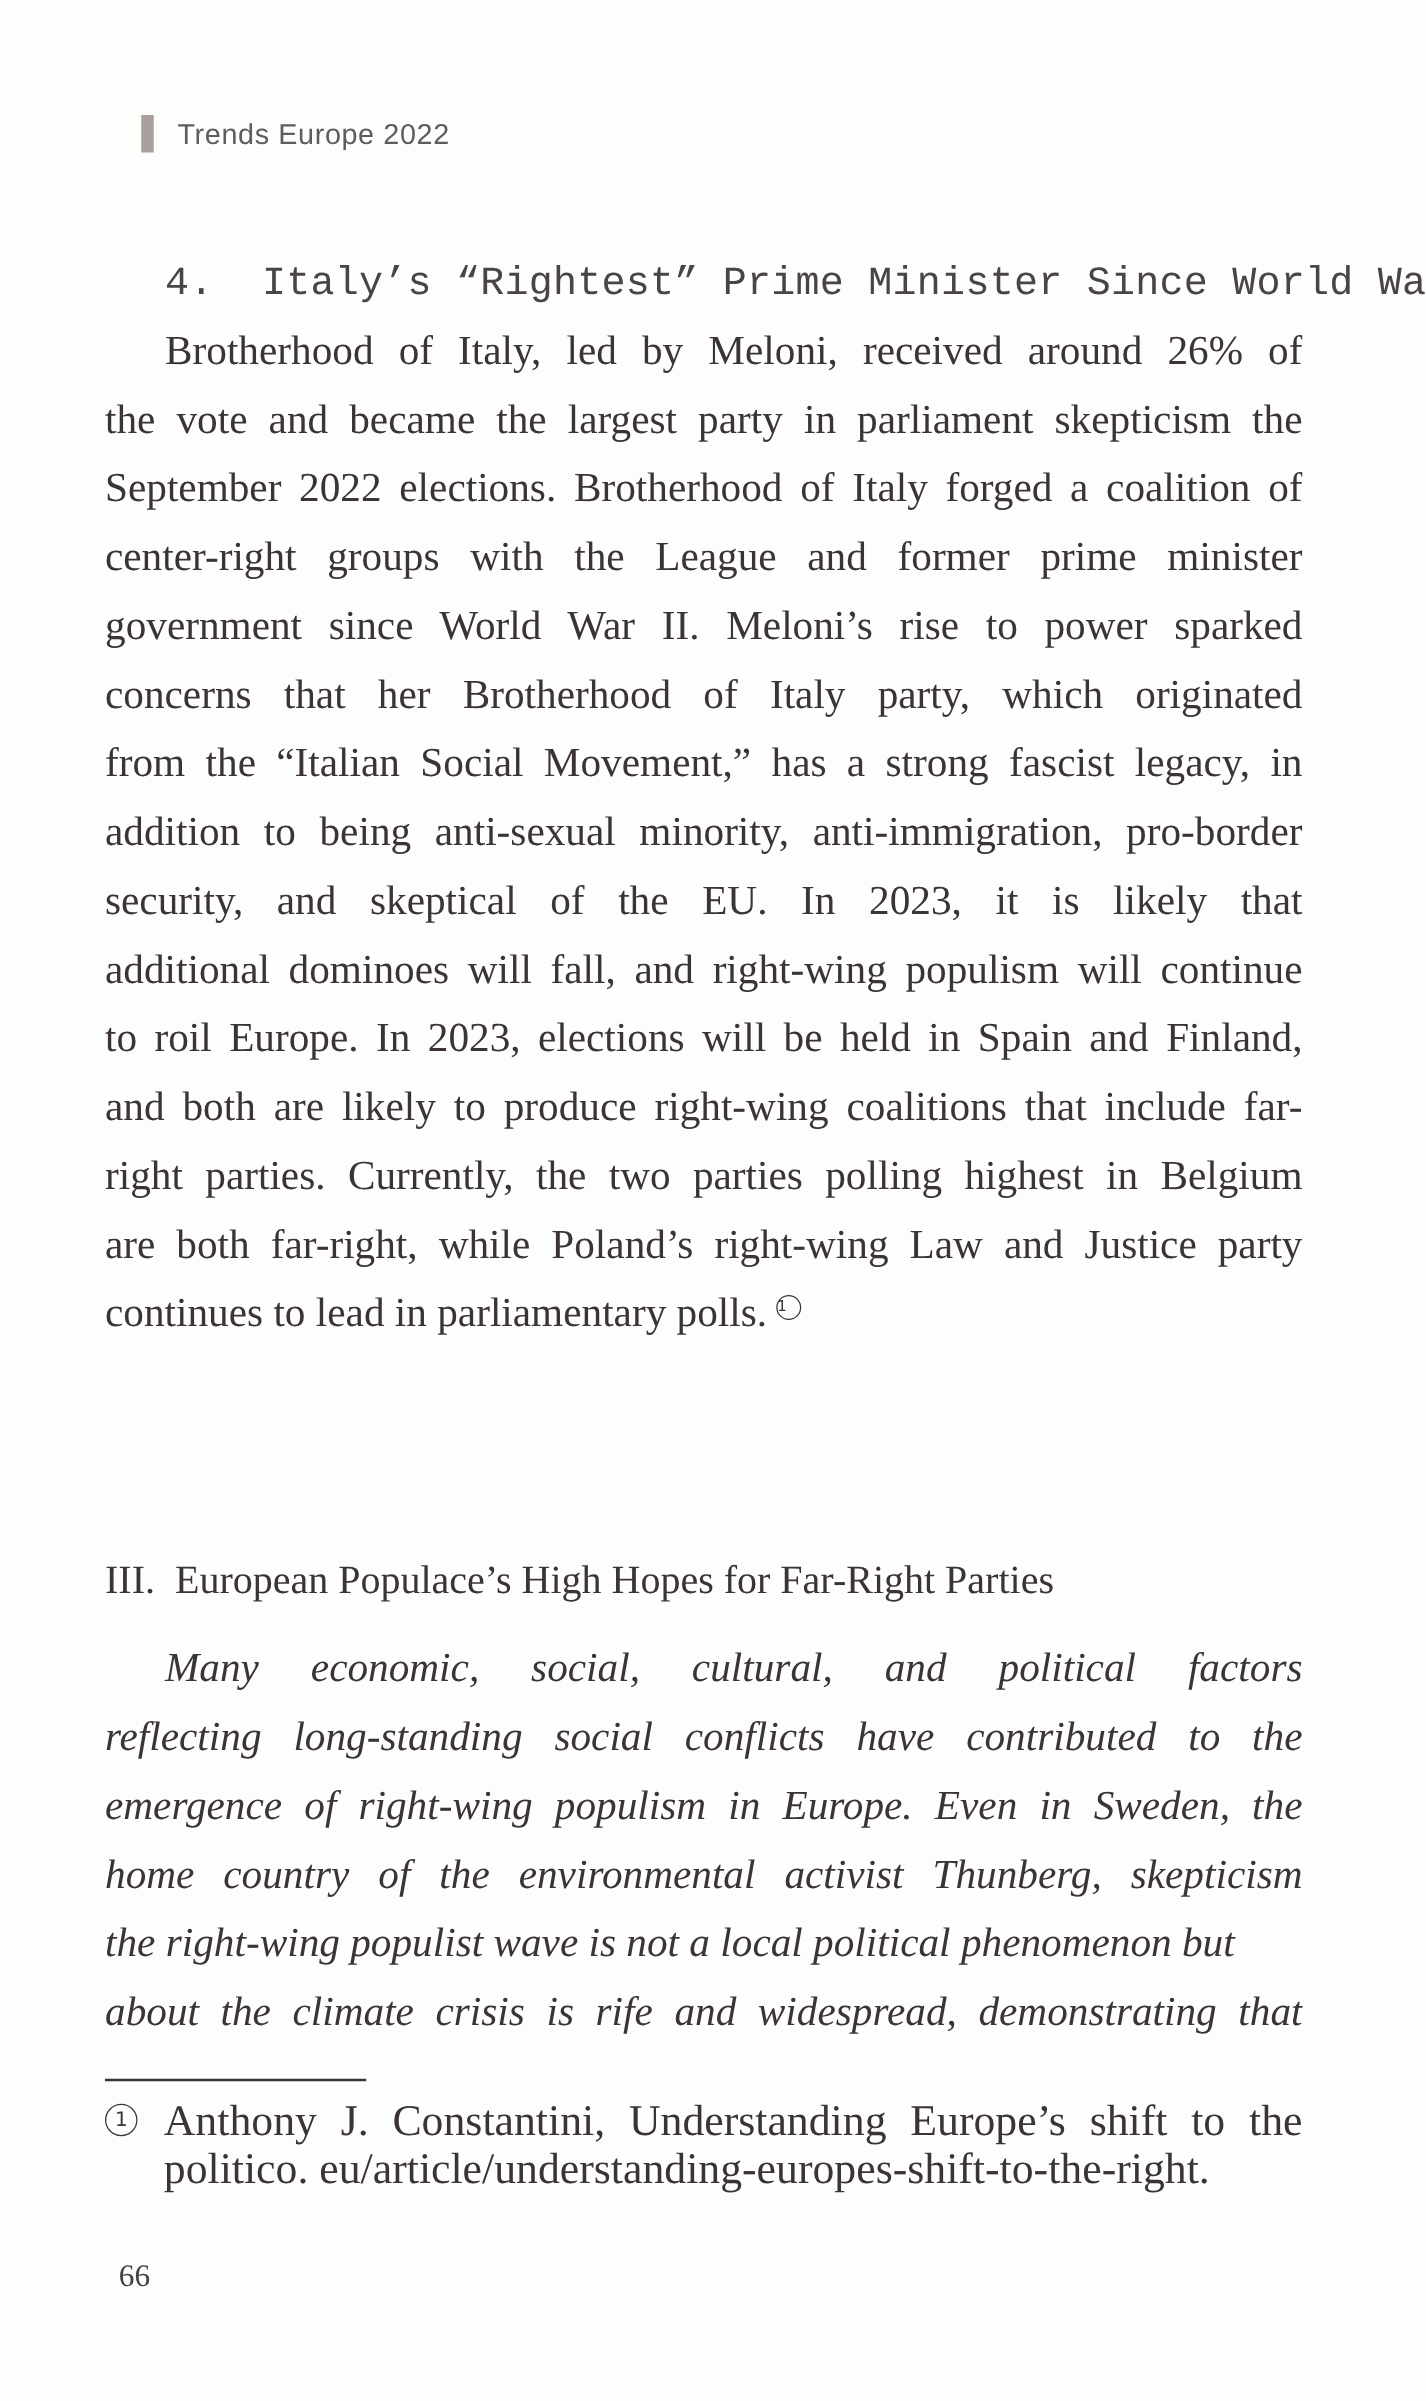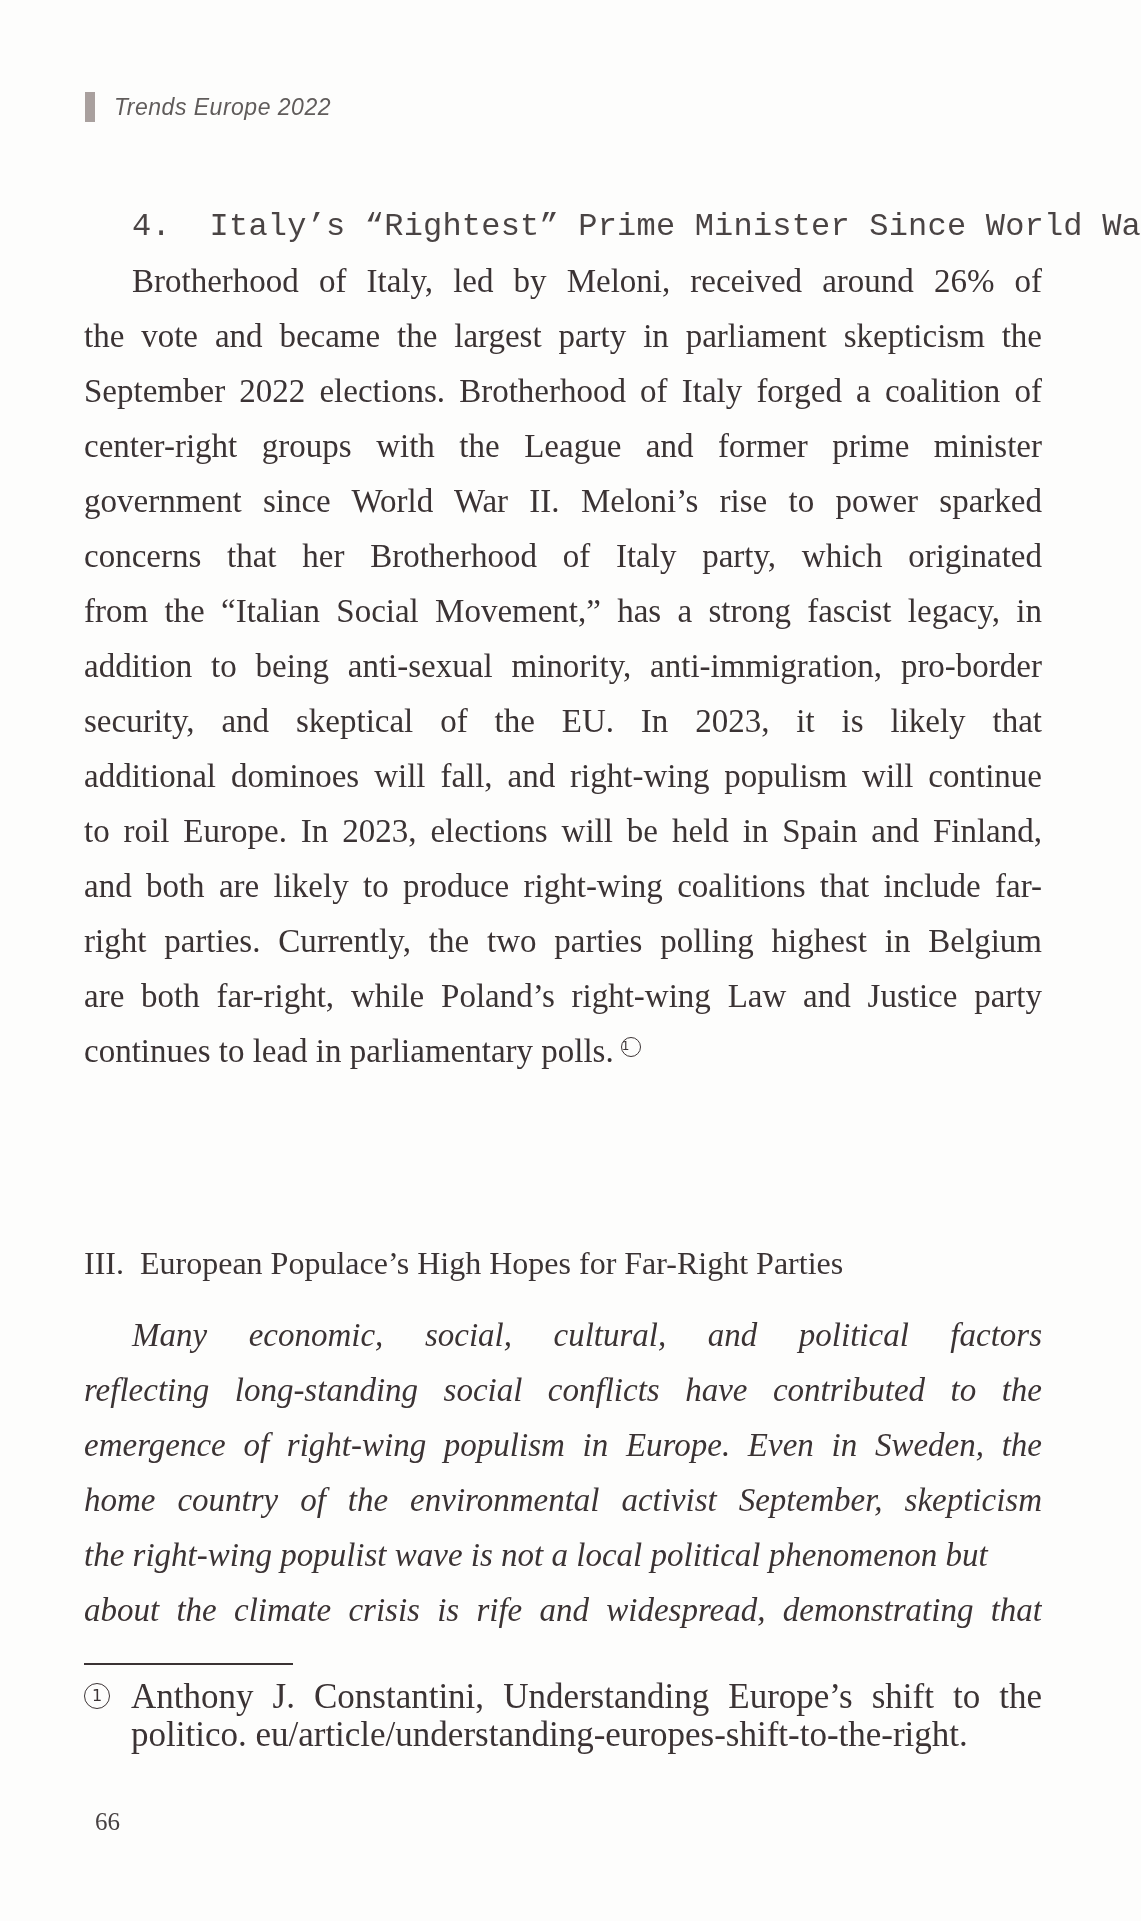--- a/index.html
+++ b/index.html
@@ -10,25 +10,24 @@
     margin: 0 auto;
     background: #fdfdfc;
     font-family: "Liberation Serif", serif;
     color: #3b3334;
     overflow: hidden;
   }
 
   
   .hdr {
     position: absolute;
-    left: 85px;
+    left: 113px;
     top: 92px;
     display: flex;
     align-items: center;
-    font-style: italic;
   }
   .hdr-bar {
     width: 10px;
     height: 30px;
     background: #a9a09e;
     margin-right: 19px;
   }
   .hdr-title {
     font-family: "Liberation Sans", sans-serif;
     font-size: 23px;
@@ -189,21 +188,21 @@
     <div class="jline">are both far-right, while Poland’s right-wing Law and Justice party</div>
     <div class="jline lastline"><span>continues to lead in parliamentary polls.</span><span class="supref"><span class="supref-num">1</span></span></div>
   </div>
 
   <div class="h3">III.&nbsp; European Populace’s High Hopes for Far-Right Parties</div>
 
   <div class="para para2">
     <div class="jline indent">Many economic, social, cultural, and political factors</div>
     <div class="jline">reflecting long-standing social conflicts have contributed to the</div>
     <div class="jline">emergence of right-wing populism in Europe. Even in Sweden, the</div>
-    <div class="jline">home country of the environmental activist September, skepticism</div>
+    <div class="jline">home country of the environmental activist Thunberg, skepticism</div>
     <div class="jline lastline">the right-wing populist wave is not a local political phenomenon but</div>
     <div class="jline">about the climate crisis is rife and widespread, demonstrating that</div>
   </div>
 
   <div class="fn-rule"></div>
 
   <div class="footnote">
     <span class="fn-marker">
         <span class="fn-marker-num">1</span>
       </span>

